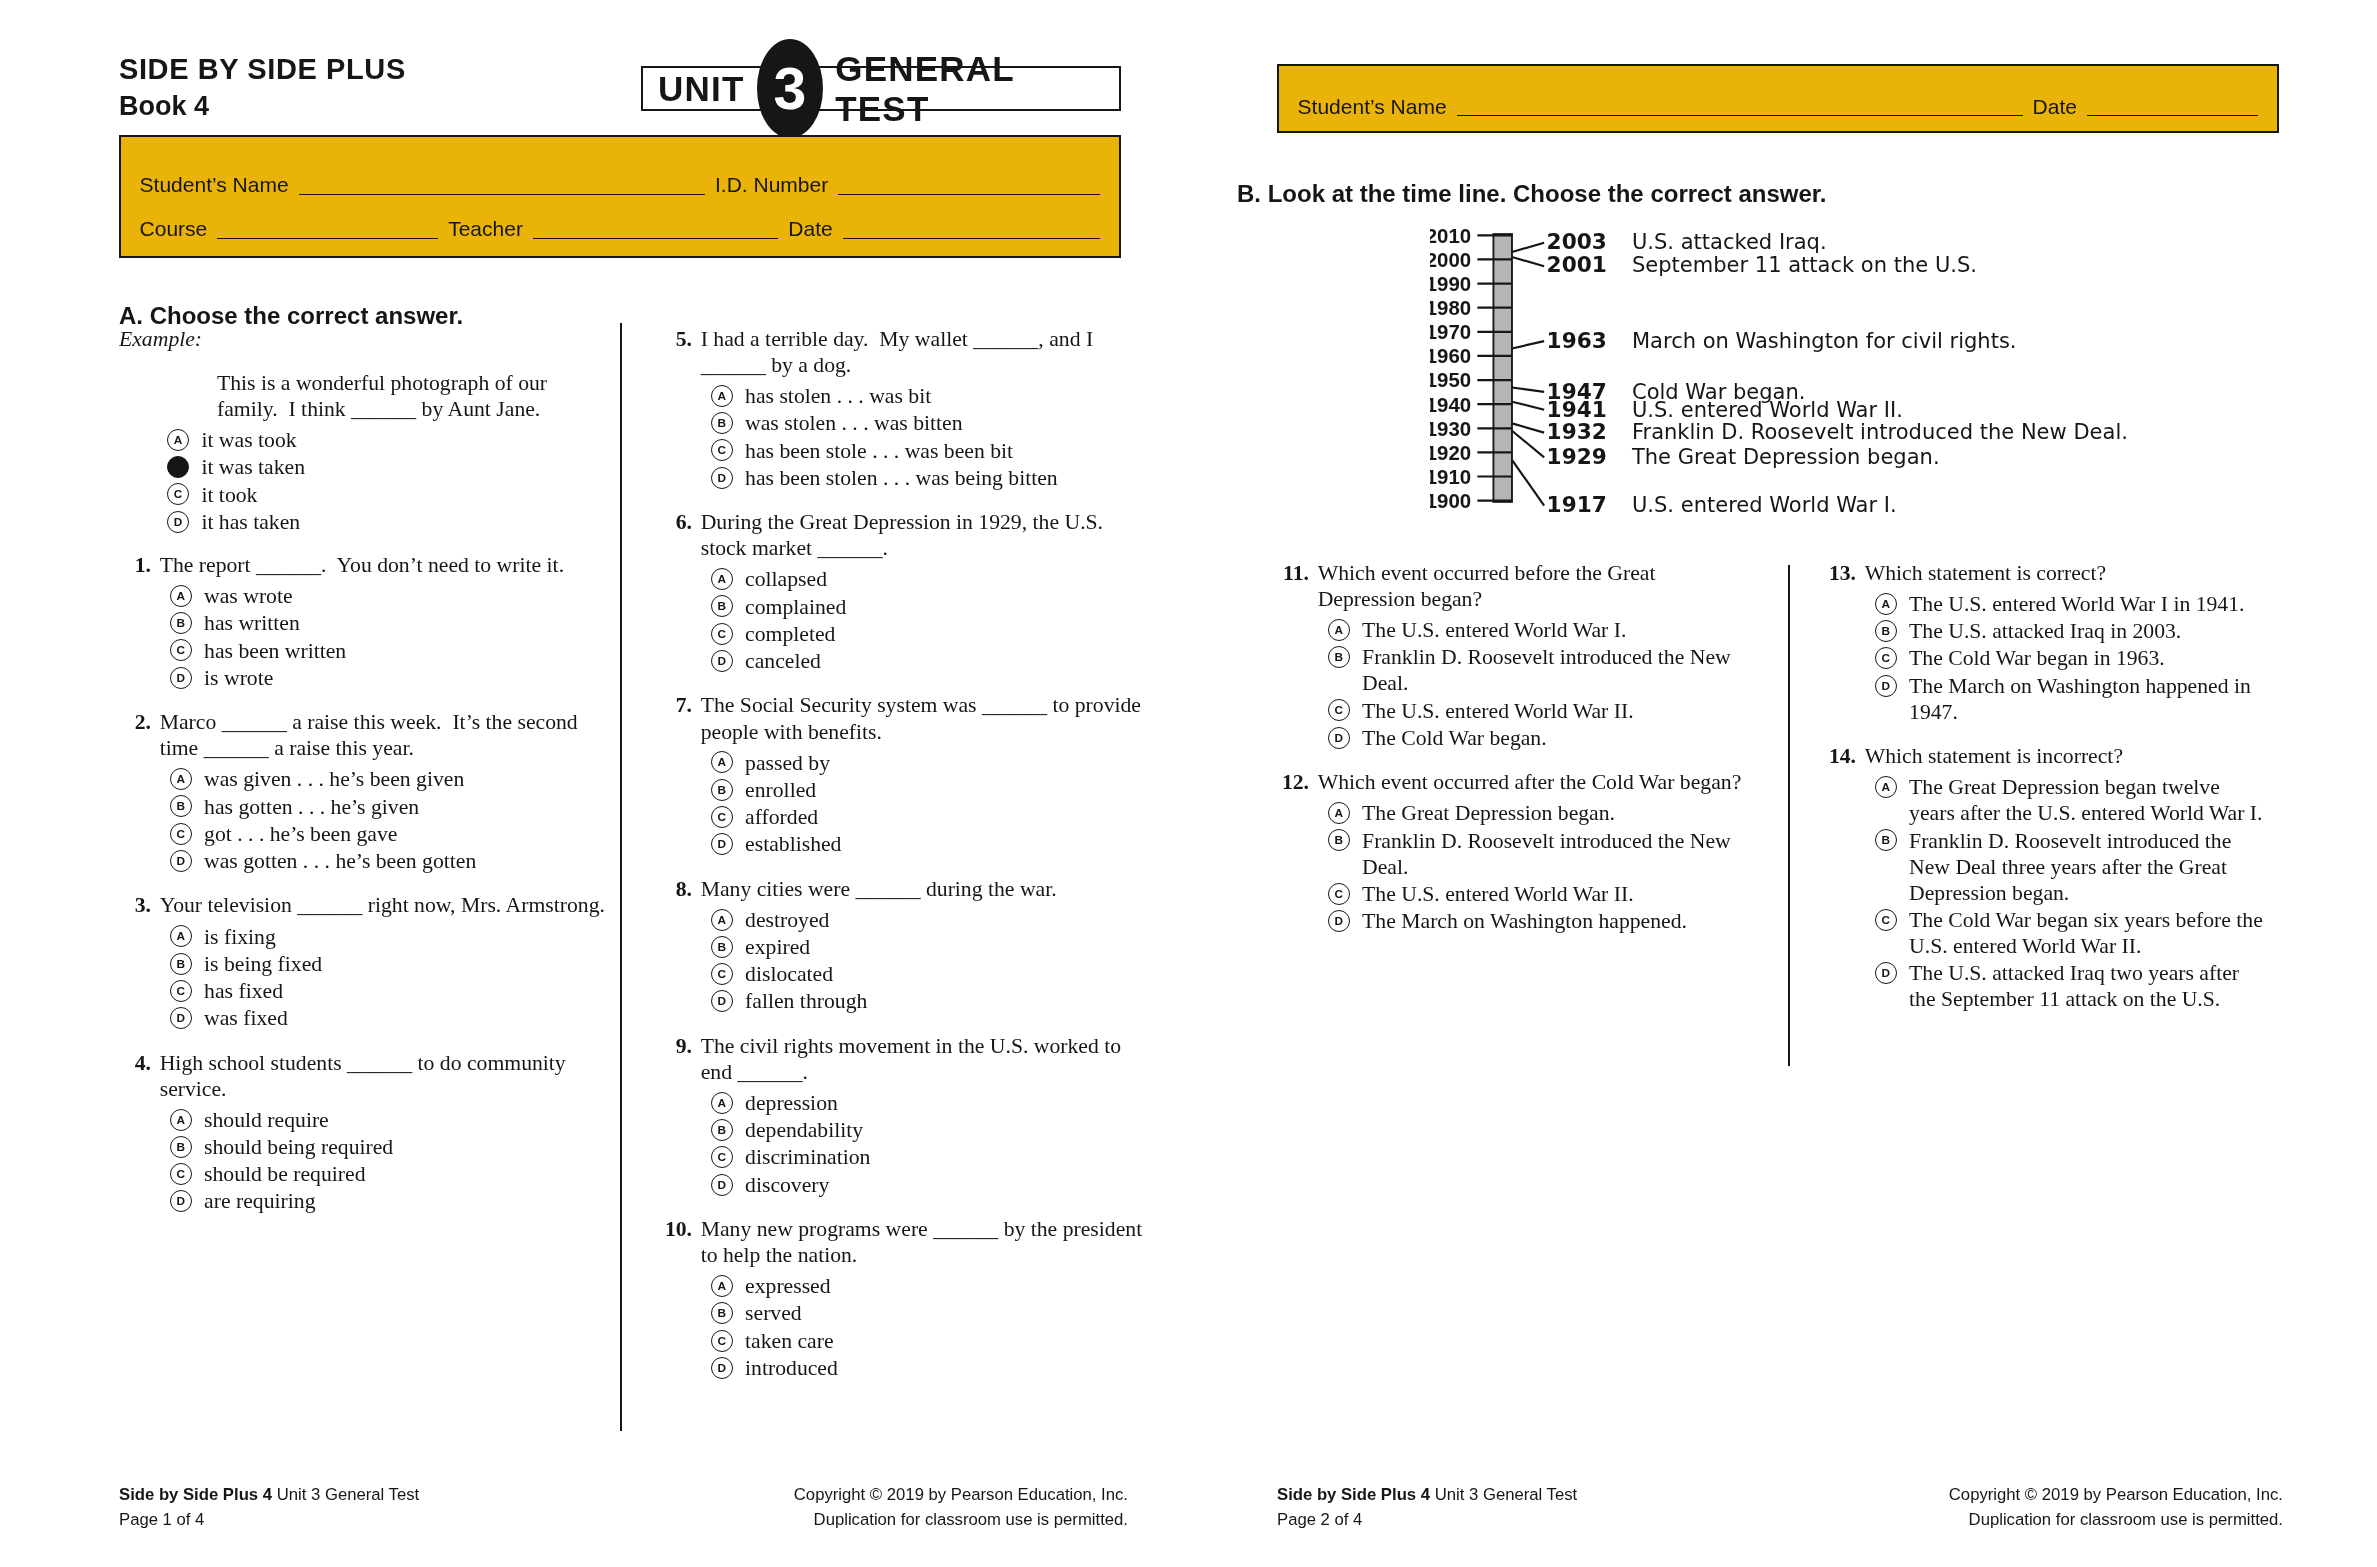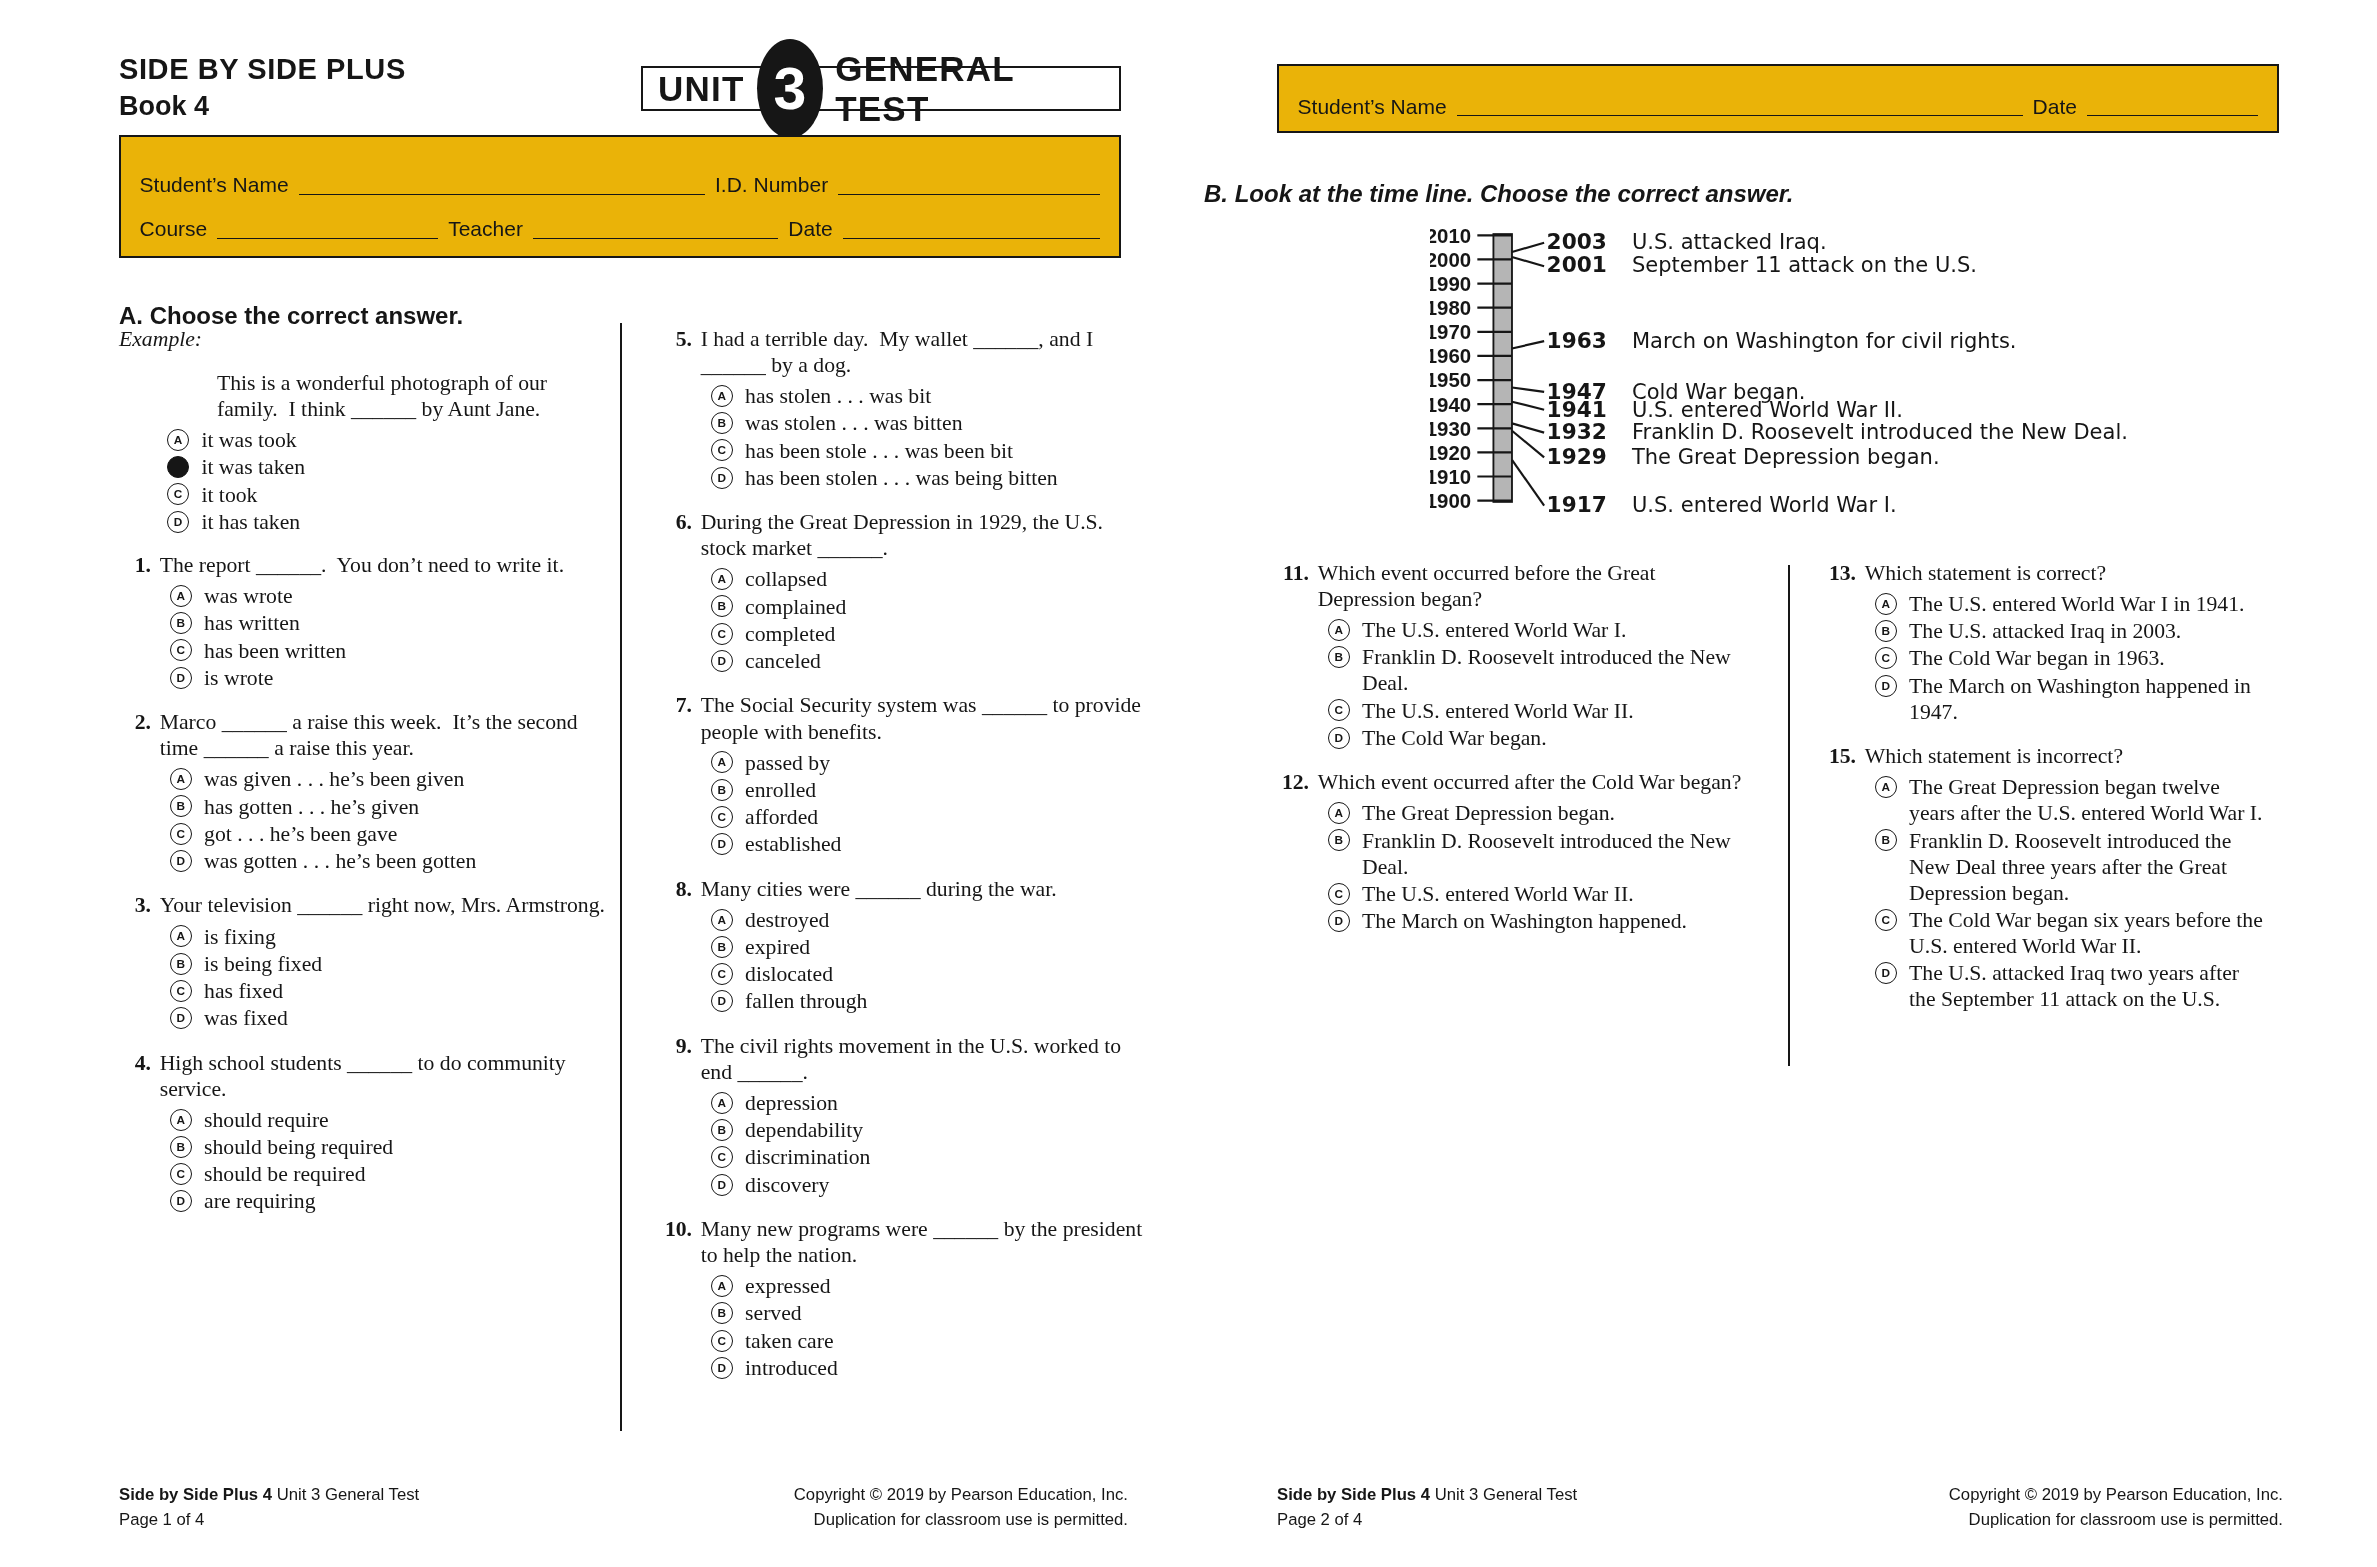--- a/index.html
+++ b/index.html
@@ -19,21 +19,21 @@
   .infobox{position:absolute;border:2.5px solid #161616;box-sizing:border-box;background:#eab308;}
   #infobox1{left:119px;top:135px;width:1002px;height:123px;}
   #infobox2{left:1277px;top:64px;width:1002px;height:69px;}
   .ib-row{position:absolute;left:18.6px;right:18.6px;display:flex;align-items:flex-end;gap:10px;
           font:400 21px "Liberation Sans",sans-serif;}
   .ib-row span{flex:0 0 auto;padding-bottom:1.2px;}
   .ib-line{border-bottom:1.9px solid #161616;margin-bottom:3.7px;}
   
   .sec-head{position:absolute;font:700 24px "Liberation Sans",sans-serif;}
   #secA{left:119px;top:302px;}
-  #secB{left:1204px;top:180px;font-style:italic;}
+  #secB{left:1237px;top:180px;}
   
   .col{position:absolute;display:flex;flex-direction:column;}
   #col1{left:119px;top:326px;width:487px;}
   #col2{left:660px;top:326px;width:485px;}
   #col3{left:1277px;top:560px;width:477px;}
   #col4{left:1824px;top:560px;width:446px;}
   .vdiv{position:absolute;width:1.9px;background:#161616;}
   #div1{left:620px;top:323px;height:1108px;}
   #div2{left:1788px;top:565px;height:501px;}
   
@@ -615,21 +615,21 @@
 
                 <div class="opt">
                   <span class="bubble" data-filled="false">D</span>
                   <span class="opt-text">The March on Washington happened in 1947.</span>
                 </div>
               </div>
           </div>
         </div>
 
         <div class="q">
-          <div class="qnum">15.</div>
+          <div class="qnum">14.</div>
           <div class="qbody">
             <div class="qtext">Which statement is incorrect?</div>
             <div class="opts">
 
                 <div class="opt">
                   <span class="bubble" data-filled="false">A</span>
                   <span class="opt-text">The Great Depression began twelve years after the U.S. entered World War I.</span>
                 </div>
 
                 <div class="opt">

